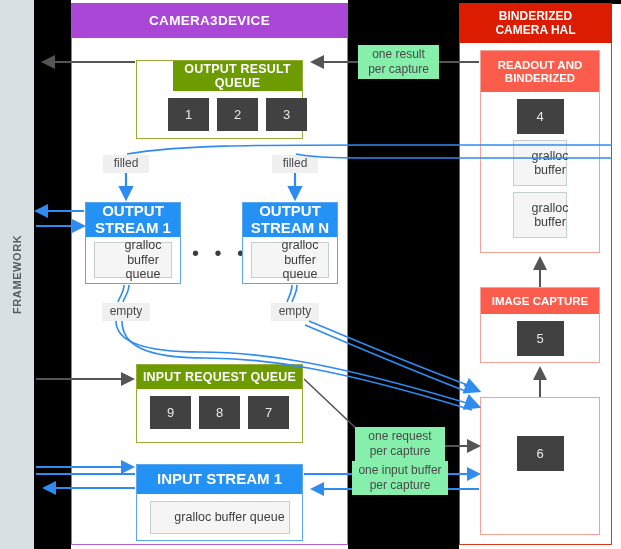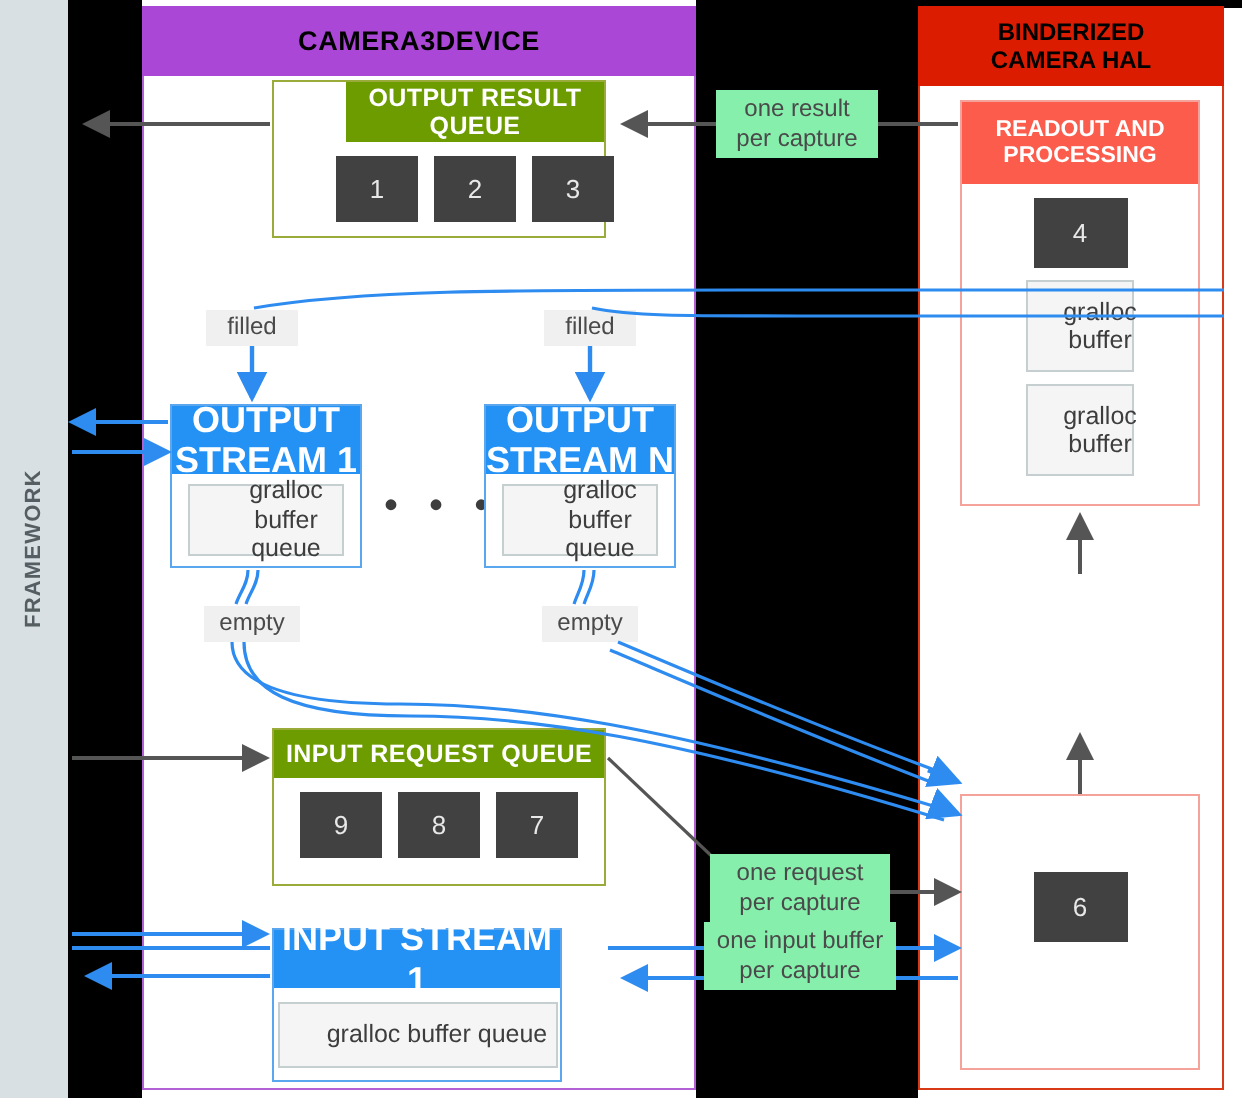--- a/index.html
+++ b/index.html
@@ -72,21 +72,21 @@
     left: 459px; top: 4px;
     width: 153px; height: 541px;
     border: 1px solid #d93a16;
     border-top: none;
   }
   .panel-header {
     position: absolute;
     left: 0; top: 0;
     width: 100%;
     box-sizing: border-box;
-    color: #000000;
+    color: #ffffff;
     font-weight: bold;
     text-align: center;
     display: flex;
     align-items: center;
     justify-content: center;
     line-height: 1.18;
     padding: 2px 12px;
   }
   #header-device {
     height: 35px;
@@ -136,21 +136,21 @@
   .green-box { border: 1px solid #9aab3a; }
   .green-box .box-title {
     background: #6d9c00;
     font-size: 12.5px;
     letter-spacing: 0.2px;
   }
   
   .blue-box { border: 1px solid #5ba7ef; }
   .blue-box .box-title {
     background: #2491f5;
-    font-size: 18px;
+    font-size: 15px;
   }
   
   .red-box { border: 1px solid #f4a29a; }
   .red-box .box-title {
     background: #fb5c4c;
     font-size: 11.5px;
   }
 
   
   .chip {
@@ -223,21 +223,21 @@
   <div class="col-framework"></div>
   <div class="framework-label">FRAMEWORK</div>
   <div class="black-gap-left"></div>
   <div class="black-gap-mid"></div>
   <div class="black-top-right"></div>
 
   <div class="panel" id="panel-device">
     <div class="panel-header" id="header-device">CAMERA3DEVICE</div>
   </div>
 
-  <div class="box green-box" style="left:136px; top:40px; width:167px; height:79px;padding-left:36px;">
+  <div class="box green-box" style="left:136px; top:60px; width:167px; height:79px;padding-left:36px;">
     <div class="box-title" style="height:30px;">OUTPUT RESULT QUEUE</div>
     <div class="box-body" style="height:47px;">
       <div class="chips-row">
         <div class="chip" style="width:41px;height:33px;">1</div>
         <div class="chip" style="width:41px;height:33px;">2</div>
         <div class="chip" style="width:41px;height:33px;">3</div>
       </div>
     </div>
   </div>
 
@@ -271,42 +271,48 @@
     <div class="box-title" style="height:24px;">INPUT REQUEST QUEUE</div>
     <div class="box-body" style="height:47px;">
       <div class="chips-row">
         <div class="chip" style="width:41px;height:33px;">9</div>
         <div class="chip" style="width:41px;height:33px;">8</div>
         <div class="chip" style="width:41px;height:33px;">7</div>
       </div>
     </div>
   </div>
 
-  <div class="box blue-box" style="left:136px; top:464px; width:145px; height:77px;">
+  <div class="box blue-box" style="left:136px; top:464px; width:167px; height:77px;">
     <div class="box-title" style="height:29px;">INPUT STREAM 1</div>
     <div class="box-body" style="height:46px;">
       <div class="subbox" style="width:140px;height:33px;">gralloc buffer queue</div>
     </div>
   </div>
 
   <div class="panel" id="panel-hal">
     <div class="panel-header" id="header-hal">BINDERIZED CAMERA HAL</div>
   </div>
 
   <div class="box red-box" style="left:480px; top:50px; width:120px; height:203px;">
-    <div class="box-title" style="height:41px;">READOUT AND PROCESSING</div>
+    <div class="box-title" style="height:41px;">READOUT AND BINDERIZED</div>
     <div class="box-body" style="height:160px; flex-direction:column; gap:6px; padding-top:7px; align-items:center; justify-content:flex-start;">
       <div class="chip" style="width:47px;height:35px;">4</div>
       <div class="subbox" style="width: 54px; height: 46px; white-space: pre-line;">gralloc
 buffer</div>
       <div class="subbox" style="width: 54px; height: 46px; white-space: pre-line;">gralloc
 buffer</div>
     </div>
   </div>
 
+  <div class="box red-box" style="left:480px; top:287px; width:120px; height:76px;">
+    <div class="box-title" style="height:26px;">IMAGE CAPTURE</div>
+    <div class="box-body" style="height:48px;">
+      <div class="chip" style="width:47px;height:35px;">5</div>
+    </div>
+  </div>
 
   <div class="box red-box" style="left:480px; top:397px; width:120px; height:138px;">
     <div class="box-body" style="height:110px;">
       <div class="chip" style="width:47px;height:35px;">6</div>
     </div>
   </div>
 
   <svg class="overlay" viewBox="0 0 621 549">
     <defs>
       <marker id="ahGray" markerWidth="7" markerHeight="7" refX="6" refY="3.5" orient="auto">

